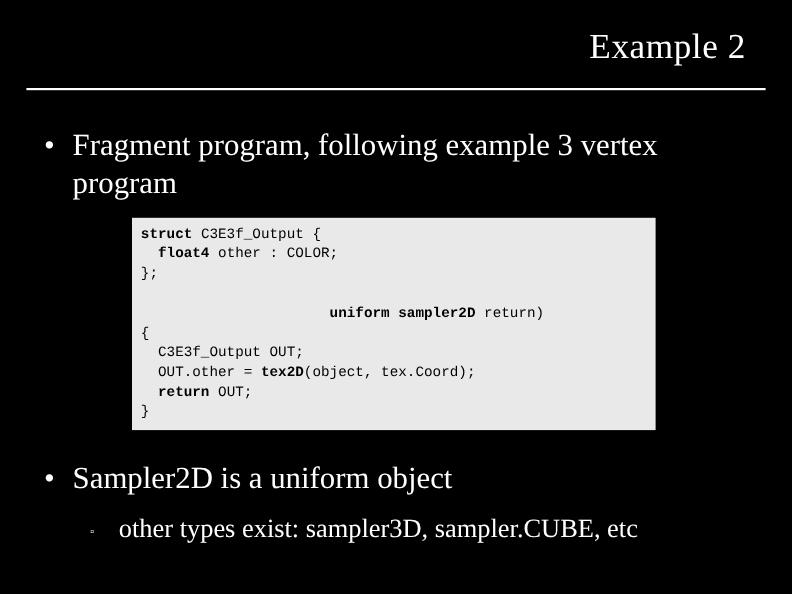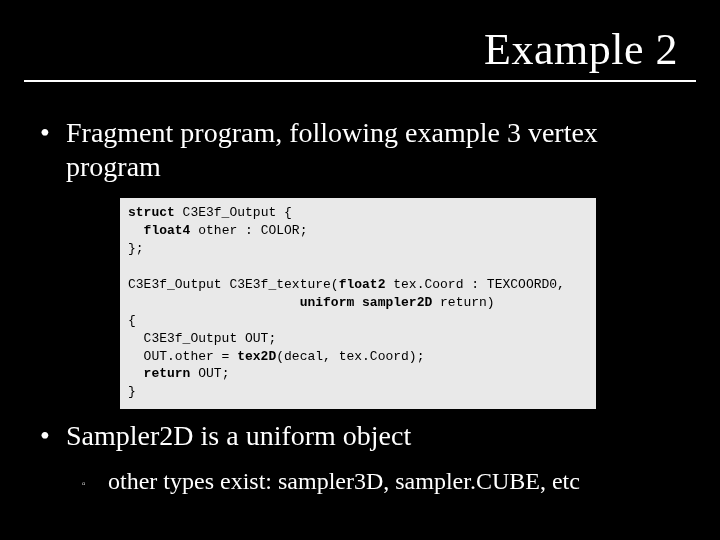--- a/index.html
+++ b/index.html
@@ -7,21 +7,21 @@
     width:720px;height:540px;
     background:#000;
     font-family:"Times New Roman",Times,serif;
     color:#fff;
     overflow:hidden;
     position:relative;
   }
   .title{
     position:absolute;
     top:24px; right:42px;
-    font-size:44px;
+    font-size:32px;
     letter-spacing:0.5px;
   }
   .rule{
     position:absolute;
     left:24px; right:24px; top:80px;
     height:0;
     border-top:2px solid #fff;
   }
   .bullet1{
     position:absolute;
@@ -82,25 +82,24 @@
 <div class="bullet1">
   <span class="dot">•</span>
   <span>Fragment program, following example 3 vertex program</span>
 </div>
 
 <div class="codebox">
   <div class="row"><span class="kw">struct</span><span> C3E3f_Output {</span></div>
   <div class="row"><span class="kw">  float4</span><span> other : COLOR;</span></div>
   <div class="row"><span>};</span></div>
   <div class="row"><span></span>&nbsp;</div>
-  <div class="row"><span>C3E3f_Output C3E3f_texture(</span><span class="kw">float2</span><span> tex.Coord : TEXCOORD0,</span></div>
   <div class="row"><span>                      </span><span class="kw">uniform sampler2D</span><span> return)</span></div>
   <div class="row"><span>{</span></div>
   <div class="row"><span>  C3E3f_Output OUT;</span></div>
-  <div class="row"><span>  OUT.other = </span><span class="kw">tex2D</span><span>(decal, tex.Coord);</span></div>
+  <div class="row"><span>  OUT.other = </span><span class="kw">tex2D</span><span>(object, tex.Coord);</span></div>
   <div class="row"><span class="kw">  return</span><span> OUT;</span></div>
   <div class="row"><span>}</span></div>
 </div>
 
 <div class="bullet2">
   <span class="dot">•</span>
   <span>Sampler2D is a uniform object</span>
 </div>
 
 <div class="subbullet">

